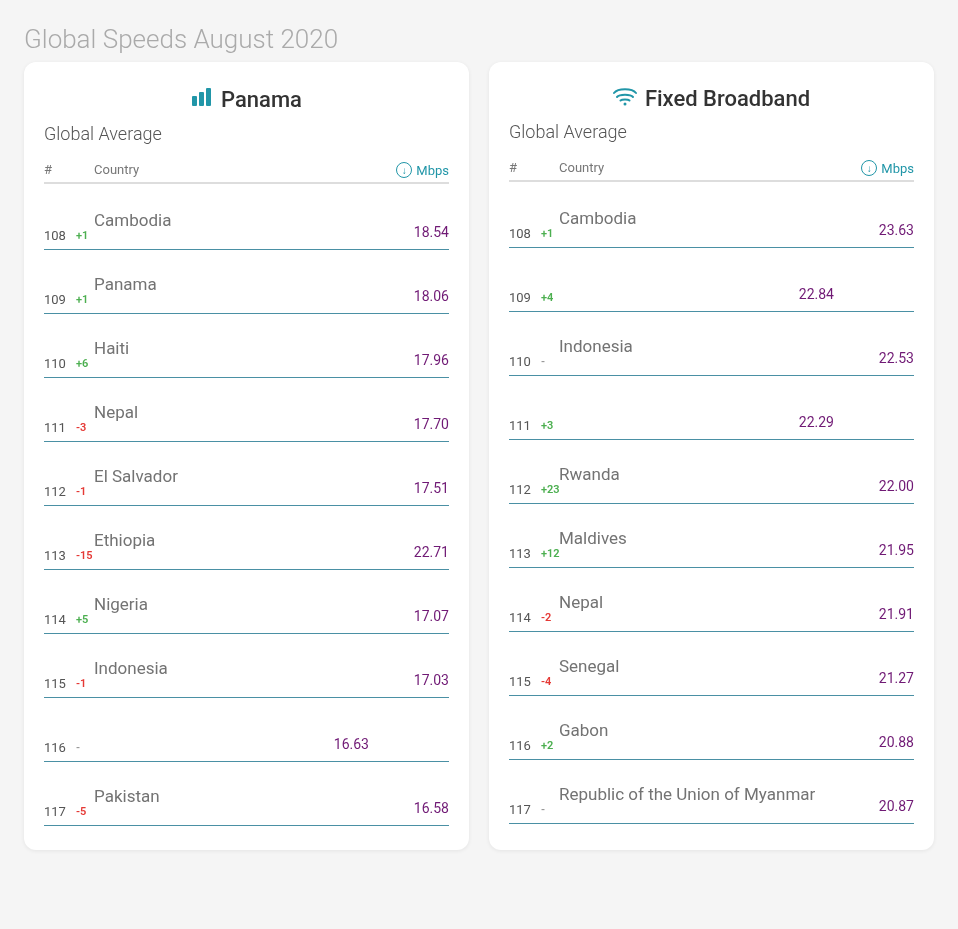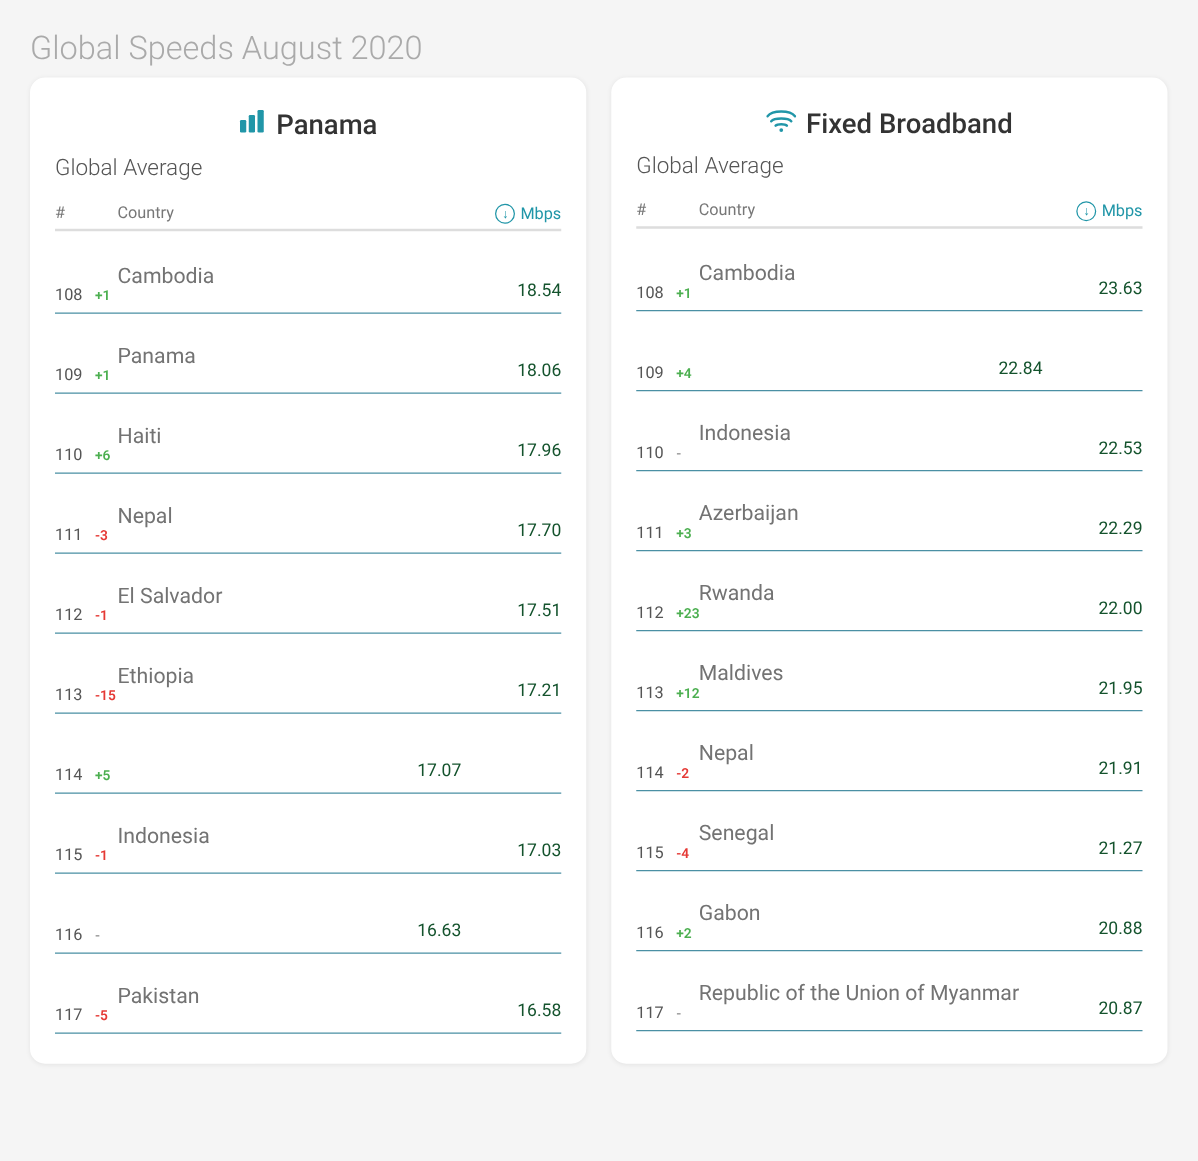--- a/index.html
+++ b/index.html
@@ -114,21 +114,21 @@
     .row-change.negative { color: #e53935; }
     .row-change.neutral { color: #999; }
     .row-country {
       font-size: 17px;
       color: #737373;
       font-weight: 400;
     }
     .row-mbps {
       text-align: right;
       font-size: 14px;
-      color: #14532d;
+      color: #701a75;
       margin-top: 24px;
     }
   </style>
 </head>
 <body>
 
 <h1 class="page-title">
   <span id="title-main">Global Speeds </span> <span id="title-sub"></span>
 <span style="color: rgb(170, 170, 170); font-weight: 300;">August 2020</span></h1>
 
@@ -198,27 +198,28 @@
         </div>
         <div class="row-country">El Salvador</div>
         <div class="row-mbps">17.51</div>
       </div>
         <div class="table-row">
         <div class="row-num-cell">
           <span class="row-num">113</span>
           <span class="row-change negative">-15</span>
         </div>
         <div class="row-country">Ethiopia</div>
-        <div class="row-mbps">17.21</div>
+        <div class="row-mbps">22.71</div>
       </div>
         <div class="table-row">
         <div class="row-num-cell">
           <span class="row-num">114</span>
           <span class="row-change positive">+5</span>
         </div>
+        <div class="row-country">Nigeria</div>
         <div class="row-mbps">17.07</div>
       </div>
         <div class="table-row">
         <div class="row-num-cell">
           <span class="row-num">115</span>
           <span class="row-change negative">-1</span>
         </div>
         <div class="row-country">Indonesia</div>
         <div class="row-mbps">17.03</div>
       </div>
@@ -287,21 +288,20 @@
           <span class="row-change neutral">-</span>
         </div>
         <div class="row-country">Indonesia</div>
         <div class="row-mbps">22.53</div>
       </div>
         <div class="table-row">
         <div class="row-num-cell">
           <span class="row-num">111</span>
           <span class="row-change positive">+3</span>
         </div>
-        <div class="row-country">Azerbaijan</div>
         <div class="row-mbps">22.29</div>
       </div>
         <div class="table-row">
         <div class="row-num-cell">
           <span class="row-num">112</span>
           <span class="row-change positive">+23</span>
         </div>
         <div class="row-country">Rwanda</div>
         <div class="row-mbps">22.00</div>
       </div>

